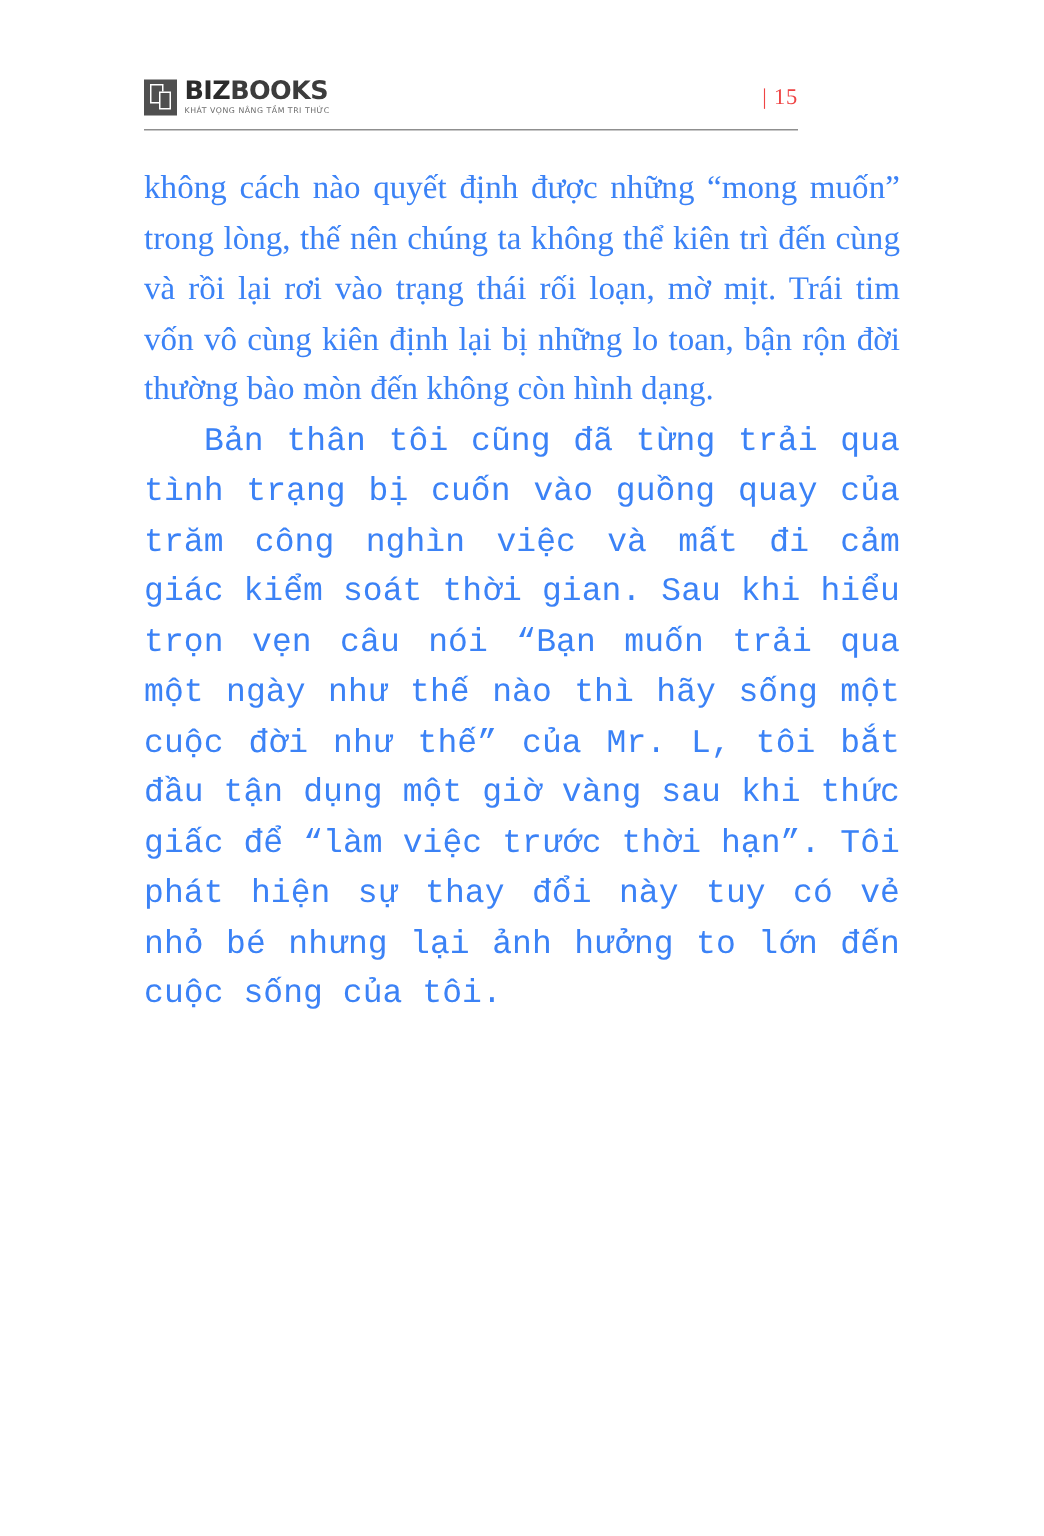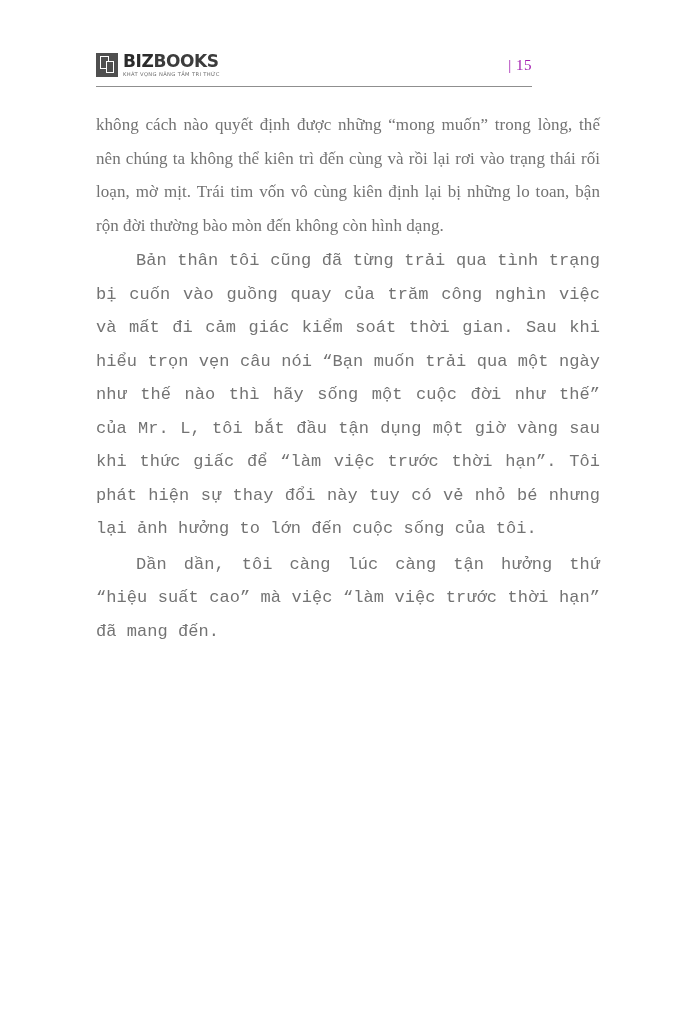--- a/index.html
+++ b/index.html
@@ -86,21 +86,21 @@
     font-family: "DejaVu Sans", sans-serif;
     font-size: 5.2px;
     letter-spacing: 0.35px;
     color: #6b6b6b;
     margin-top: 2px;
     white-space: nowrap;
   }
   .page-num {
     font-family: "Liberation Serif", serif;
     font-size: 15px;
-    color: #a21caf;
+    color: #ef4444;
     letter-spacing: 0.5px;
     white-space: nowrap;
   }
   .header-rule {
     position: absolute;
     left: 96px;
     right: 96px;
     top: 86px;
     height: 1px;
     background: #8f8f8f;
@@ -108,25 +108,25 @@
 
   
   .content {
     position: absolute;
     top: 108px;
     left: 96px;
     width: 504px;
   }
   p.para {
     margin: 0 0 2px 0;
-    font-size: 17px;
+    font-size: 22px;
     line-height: 33.5px;
     text-align: justify;
     text-justify: inter-word;
-    color: #737373;
+    color: #3b82f6;
     letter-spacing: 0.05px;
   }
   p.indent {
     text-indent: 40px;
     font-family: Liberation Mono, monospace;
   }
   p.para:last-child { margin-bottom: 0; }
   .bold { font-weight: bold; }
 </style>
 </head>
@@ -143,16 +143,15 @@
       </span>
     </div>
     <div class="page-num">| 15</div>
   </div>
 
   <div class="header-rule"></div>
 
   <div class="content">
       <p class="para"><span>không cách nào quyết định được những “mong muốn” trong lòng, thế nên chúng ta không thể kiên trì đến cùng và rồi lại rơi vào trạng thái rối loạn, mờ mịt. Trái tim vốn vô cùng kiên định lại bị những lo toan, bận rộn đời thường bào mòn đến không còn hình dạng.</span></p>
       <p class="para indent"><span>Bản thân tôi cũng đã từng trải qua tình trạng bị cuốn vào guồng quay của trăm công nghìn việc và mất đi cảm giác kiểm soát thời gian. Sau khi hiểu trọn vẹn câu nói “Bạn muốn trải qua một ngày như thế nào thì hãy sống một cuộc đời như thế” của Mr. L, tôi bắt đầu tận dụng một giờ vàng sau khi thức giấc để “làm việc trước thời hạn”. Tôi phát hiện sự thay đổi này tuy có vẻ nhỏ bé nhưng lại ảnh hưởng to lớn đến cuộc sống của tôi.</span></p>
-      <p class="para indent"><span>Dần dần, tôi càng lúc càng tận hưởng thứ “hiệu suất cao” mà việc “làm việc trước thời hạn” đã mang đến.</span></p>
     </div>
 
 </div>
 
 </body></html>

